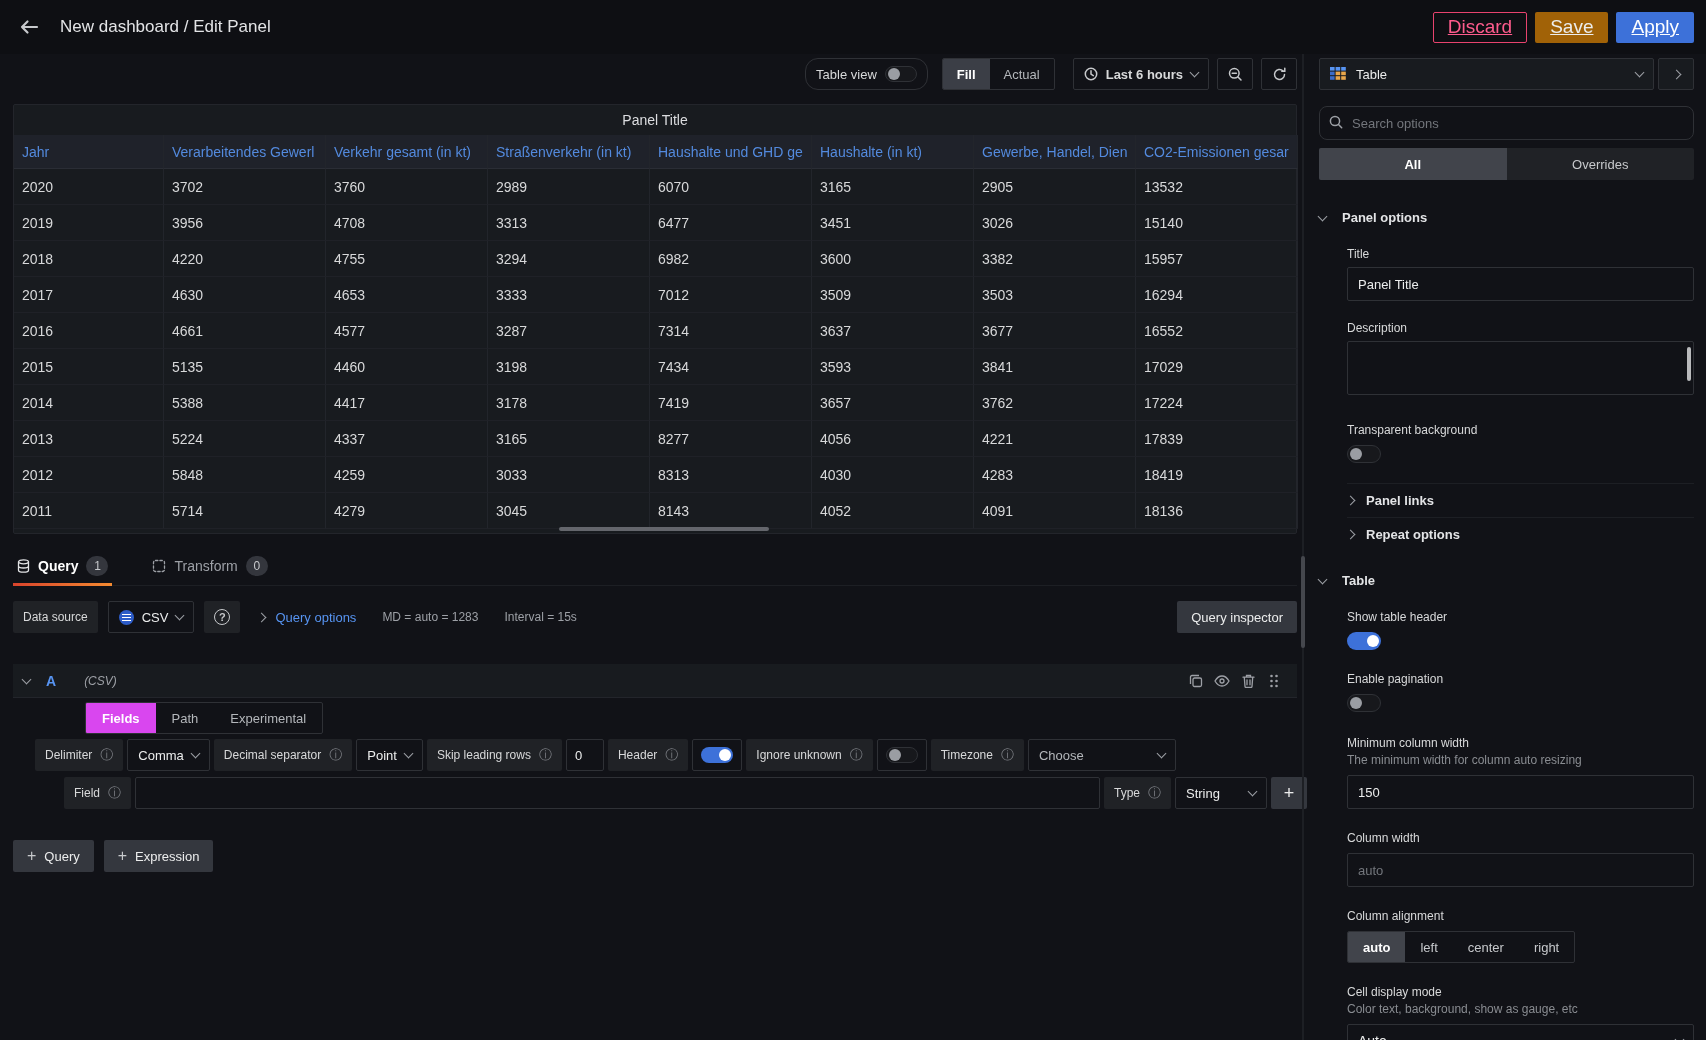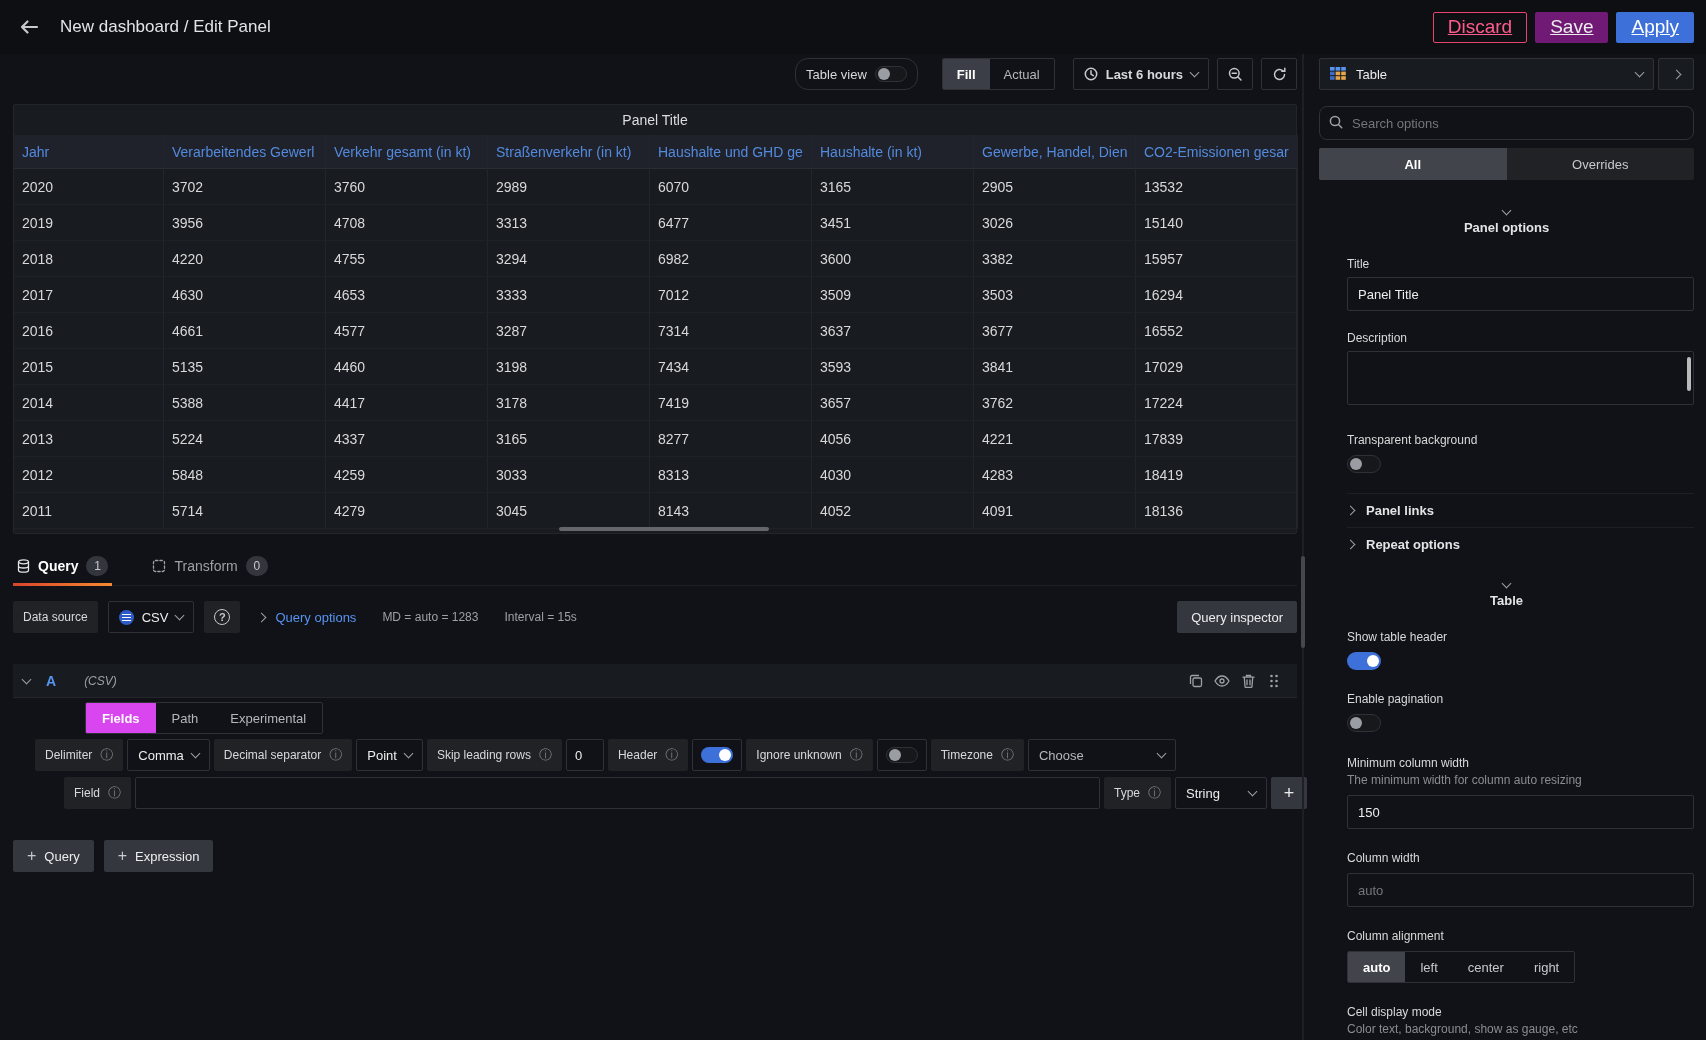--- a/index.html
+++ b/index.html
@@ -11,21 +11,21 @@
   .topbar { position:absolute; left:0; top:0; width:1706px; height:54px;
     background:#0e0f13; display:flex; align-items:center; padding:0 12px; }
   .back { width:34px; height:34px; display:flex; align-items:center; justify-content:center;
     color:#c7c9cc; cursor:pointer; }
   .tb-title { font-size:17px; font-weight:500; color:#e3e4e6; margin-left:14px; }
   .tb-spacer { flex:1; }
   .btn { height:31px; border-radius:2px; font-size:19px; font-weight:500;
     display:inline-flex; align-items:center; padding:0 14px; cursor:pointer; border:1px solid transparent;text-decoration:underline; }
   .btn + .btn { margin-left:8px; }
   .btn.destructive { background:transparent; border-color:#e8436e; color:#ff5c8d; }
-  .btn.secondary { background:#701a75; color:#eceded; }
+  .btn.secondary { background:#a16207; color:#eceded; }
   .btn.primary { background:#3d71d9; color:#ffffff; }
 
   
   .toolbar { position:absolute; left:13px; top:58px; width:1284px; height:32px;
     display:flex; align-items:center; justify-content:flex-end; gap:8px; }
   .chipbox { height:32px; display:inline-flex; align-items:center; gap:8px;
     background:#111217; border:1px solid #2f3136; border-radius:2px; padding:0 10px;
     font-size:13px; color:#d8d9da; }
   .chipbox.strong { font-weight:600; }
   .seg-group { height:32px; display:inline-flex; align-items:stretch;
@@ -155,21 +155,21 @@
   .search-input { width:100%; height:34px; background:#111217; border:1px solid #2f3136; border-radius:8px;
     color:#d8d9da; font-size:13px; padding:0 28px 0 32px; font-family:"Liberation Sans",sans-serif; }
   .search-input::placeholder { color:#73767c; }
   .search-ic { position:absolute; left:10px; top:9px; color:#9da0a6; }
 
   .sb-tabs { margin-top:8px; height:32px; display:flex; background:#202226; border-radius:2px; overflow:hidden; }
   .sb-tab { flex:1; display:flex; align-items:center; justify-content:center; font-size:13px;
     color:#c7c9cc; cursor:pointer; }
   .sb-tab.active { background:#41444b; color:#ffffff; font-weight:600;text-align:right; }
 
-  .sect-head { display:flex; align-items:center; gap:6px; cursor:pointer;flex-direction:column; }
+  .sect-head { display:flex; align-items:center; gap:16px; cursor:pointer; }
   .sect-head .t { font-size:13px; font-weight:600; color:#e3e4e6; }
   .sect-body { margin-left:28px; }
   .f-label { font-size:12px; font-weight:500; color:#d8d9da; }
   .f-desc { font-size:12px; color:#898c91; margin-top:3px; }
   .f-input { width:100%; height:34px; background:#111217; border:1px solid #2f3136; border-radius:2px;
     color:#eceded; font-size:13px; padding:0 10px; font-family:"Liberation Sans",sans-serif; }
   .f-input::placeholder { color:#73767c; }
   .f-textarea { width:100%; height:54px; background:#111217; border:1px solid #2f3136; border-radius:2px;
     resize:none; font-family:"Liberation Sans",sans-serif; position:relative; }
   .desc-wrap { position:relative; }
@@ -204,21 +204,21 @@
       </span>
     </div>
     <div class="tb-title">New dashboard / Edit Panel</div>
     <div class="tb-spacer"></div>
     <div class="btn destructive">Discard</div>
     <div class="btn secondary">Save</div>
     <div class="btn primary">Apply</div>
   </header>
 
   <div class="toolbar">
-    <div class="chipbox" style="margin-right:16px;border-radius:13px;">
+    <div class="chipbox" style="margin-right:6px;border-radius:13px;">
       <span>Table view</span>
       <span class="toggle off"></span>
     </div>
     <div class="seg-group" style="margin-right:10px;">
       <div class="seg active">Fill</div>
       <div class="seg">Actual</div>
     </div>
     <div class="chipbox strong">
       <span>
         <svg width="14" height="14" viewBox="0 0 14 14" fill="none" stroke="#c7c9cc" stroke-width="1.5">

